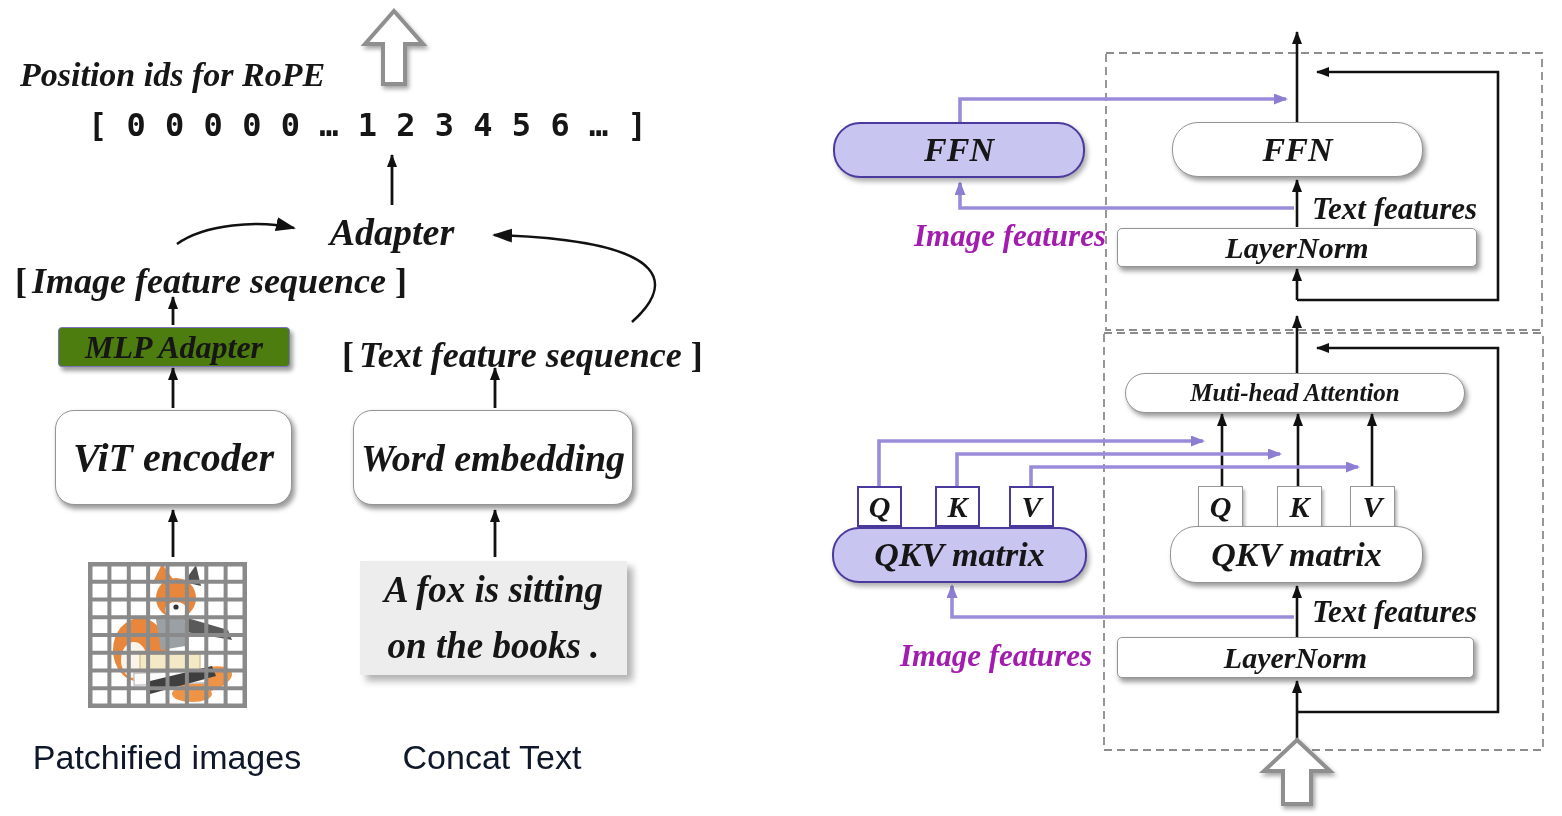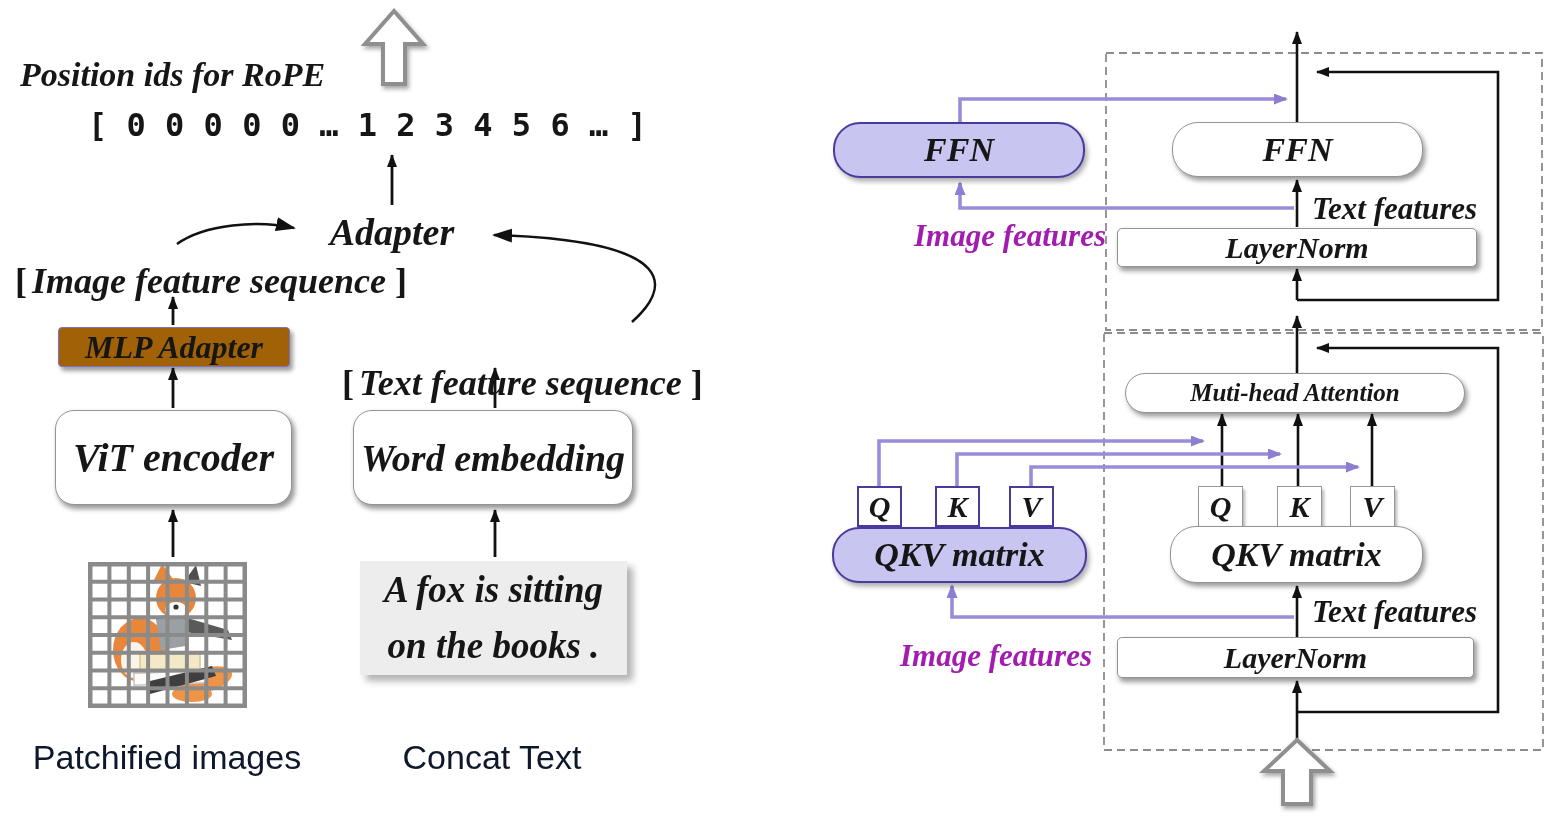--- a/index.html
+++ b/index.html
@@ -21,21 +21,21 @@
 
   
   .box{position:absolute;display:flex;align-items:center;justify-content:center;
        box-sizing:border-box;background:#fff;border:1.6px solid #949494;
        box-shadow:2.5px 3.5px 5px rgba(0,0,0,.40);}
   .box.big{border-radius:19px;text-align:center;}
   .box.flat{border-radius:5px;}
   .box.pill{border-radius:27px;}
   .box.purple{background:#c9c5f1;border:2.4px solid #4b3a9e;
               box-shadow:2.5px 3.5px 5px rgba(0,0,0,.32);}
-  .box.mlp{background:#a16207;border:1.6px solid #7b72c0;border-radius:4px;
+  .box.mlp{background:#4d7c0f;border:1.6px solid #7b72c0;border-radius:4px;
            box-shadow:3px 4px 4px rgba(0,0,0,.38);}
   .qkv-cell{position:absolute;width:45px;height:41px;display:flex;align-items:center;justify-content:center;
             box-sizing:border-box;background:#fff;font-size:30px;}
   .qkv-cell.purple-b{border:2px solid #4b3a9e;}
   .qkv-cell.gray-b{border:1.5px solid #979797;box-shadow:2px 2.5px 3px rgba(0,0,0,.30);}
 
   .caption-box{position:absolute;display:flex;flex-direction:column;align-items:center;justify-content:center;
                background:#ededed;box-shadow:6px 6px 7px rgba(0,0,0,.30);box-sizing:border-box;}
 </style>
 </head>
@@ -104,21 +104,21 @@
   </div>
 
   <div class="box mlp serif-bi" style="left:58px;top:327px;width:232px;height:40px;font-size:32px;">
     <span>MLP Adapter</span>
   </div>
 
   <div class="box big serif-bi" style="left:55px;top:410px;width:237px;height:95px;font-size:40px;">
     <span>ViT encoder</span>
   </div>
 
-  <div class="abs serif-bi nowrap" style="left:342px;top:334px;font-size:36px;margin-top:28px;">
+  <div class="abs serif-bi nowrap" style="left:342px;top:334px;font-size:36px;">
     <span class="bracket br-open">[</span><span>Text feature sequence</span><span class="bracket br-close">]</span>
   </div>
 
   <div class="box big serif-bi" style="left:353px;top:410px;width:280px;height:95px;font-size:38px;">
     <span>Word embedding</span>
   </div>
 
   <svg class="abs" style="left:88px;top:562px;" width="159" height="146" viewBox="0 0 159 146">
     <rect x="0" y="0" width="159" height="146" fill="#ffffff"></rect>
     <g>

